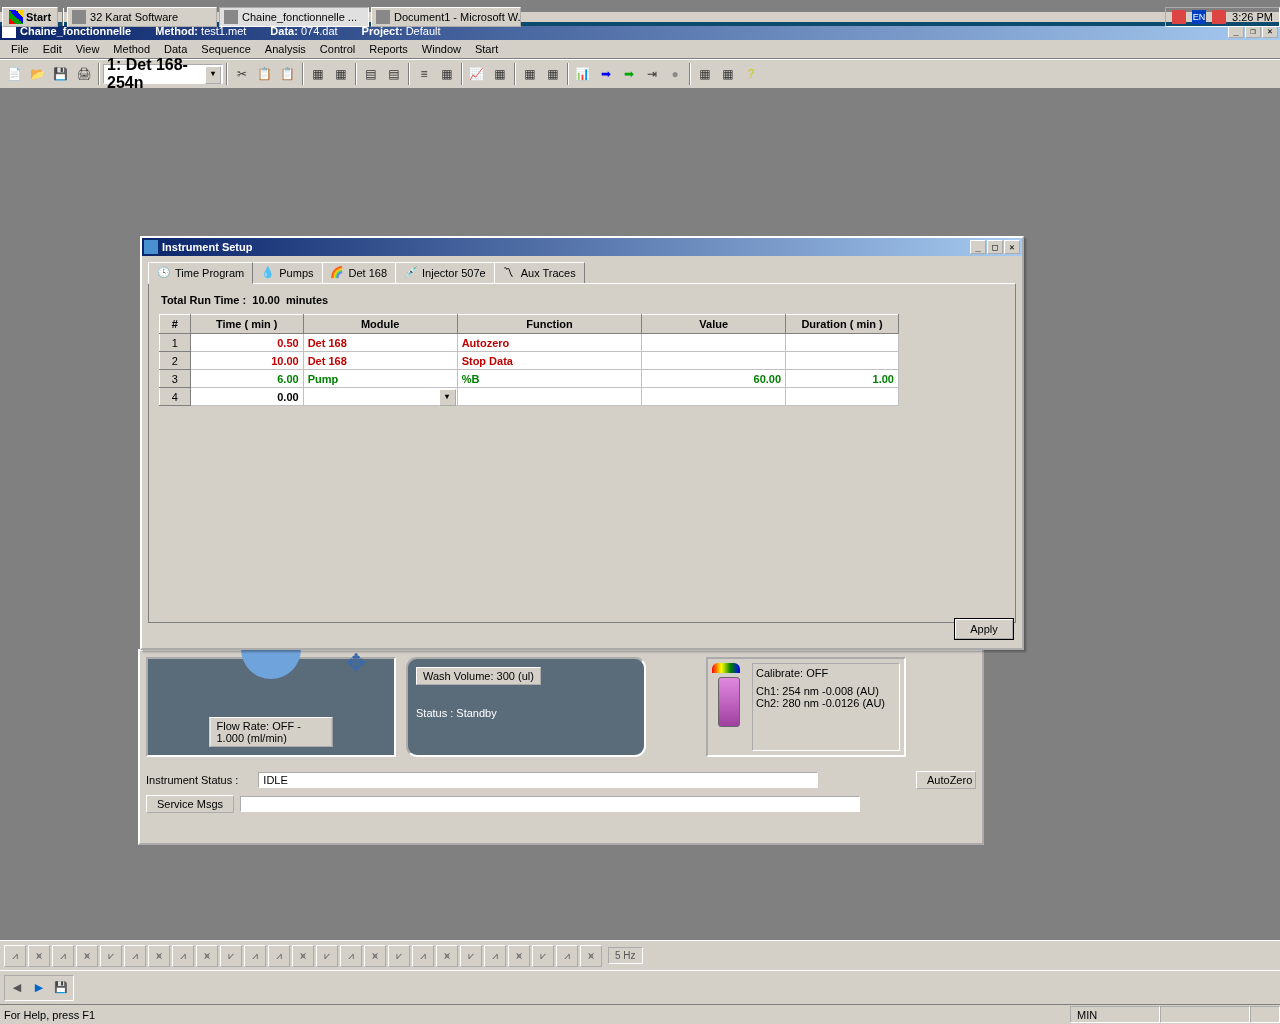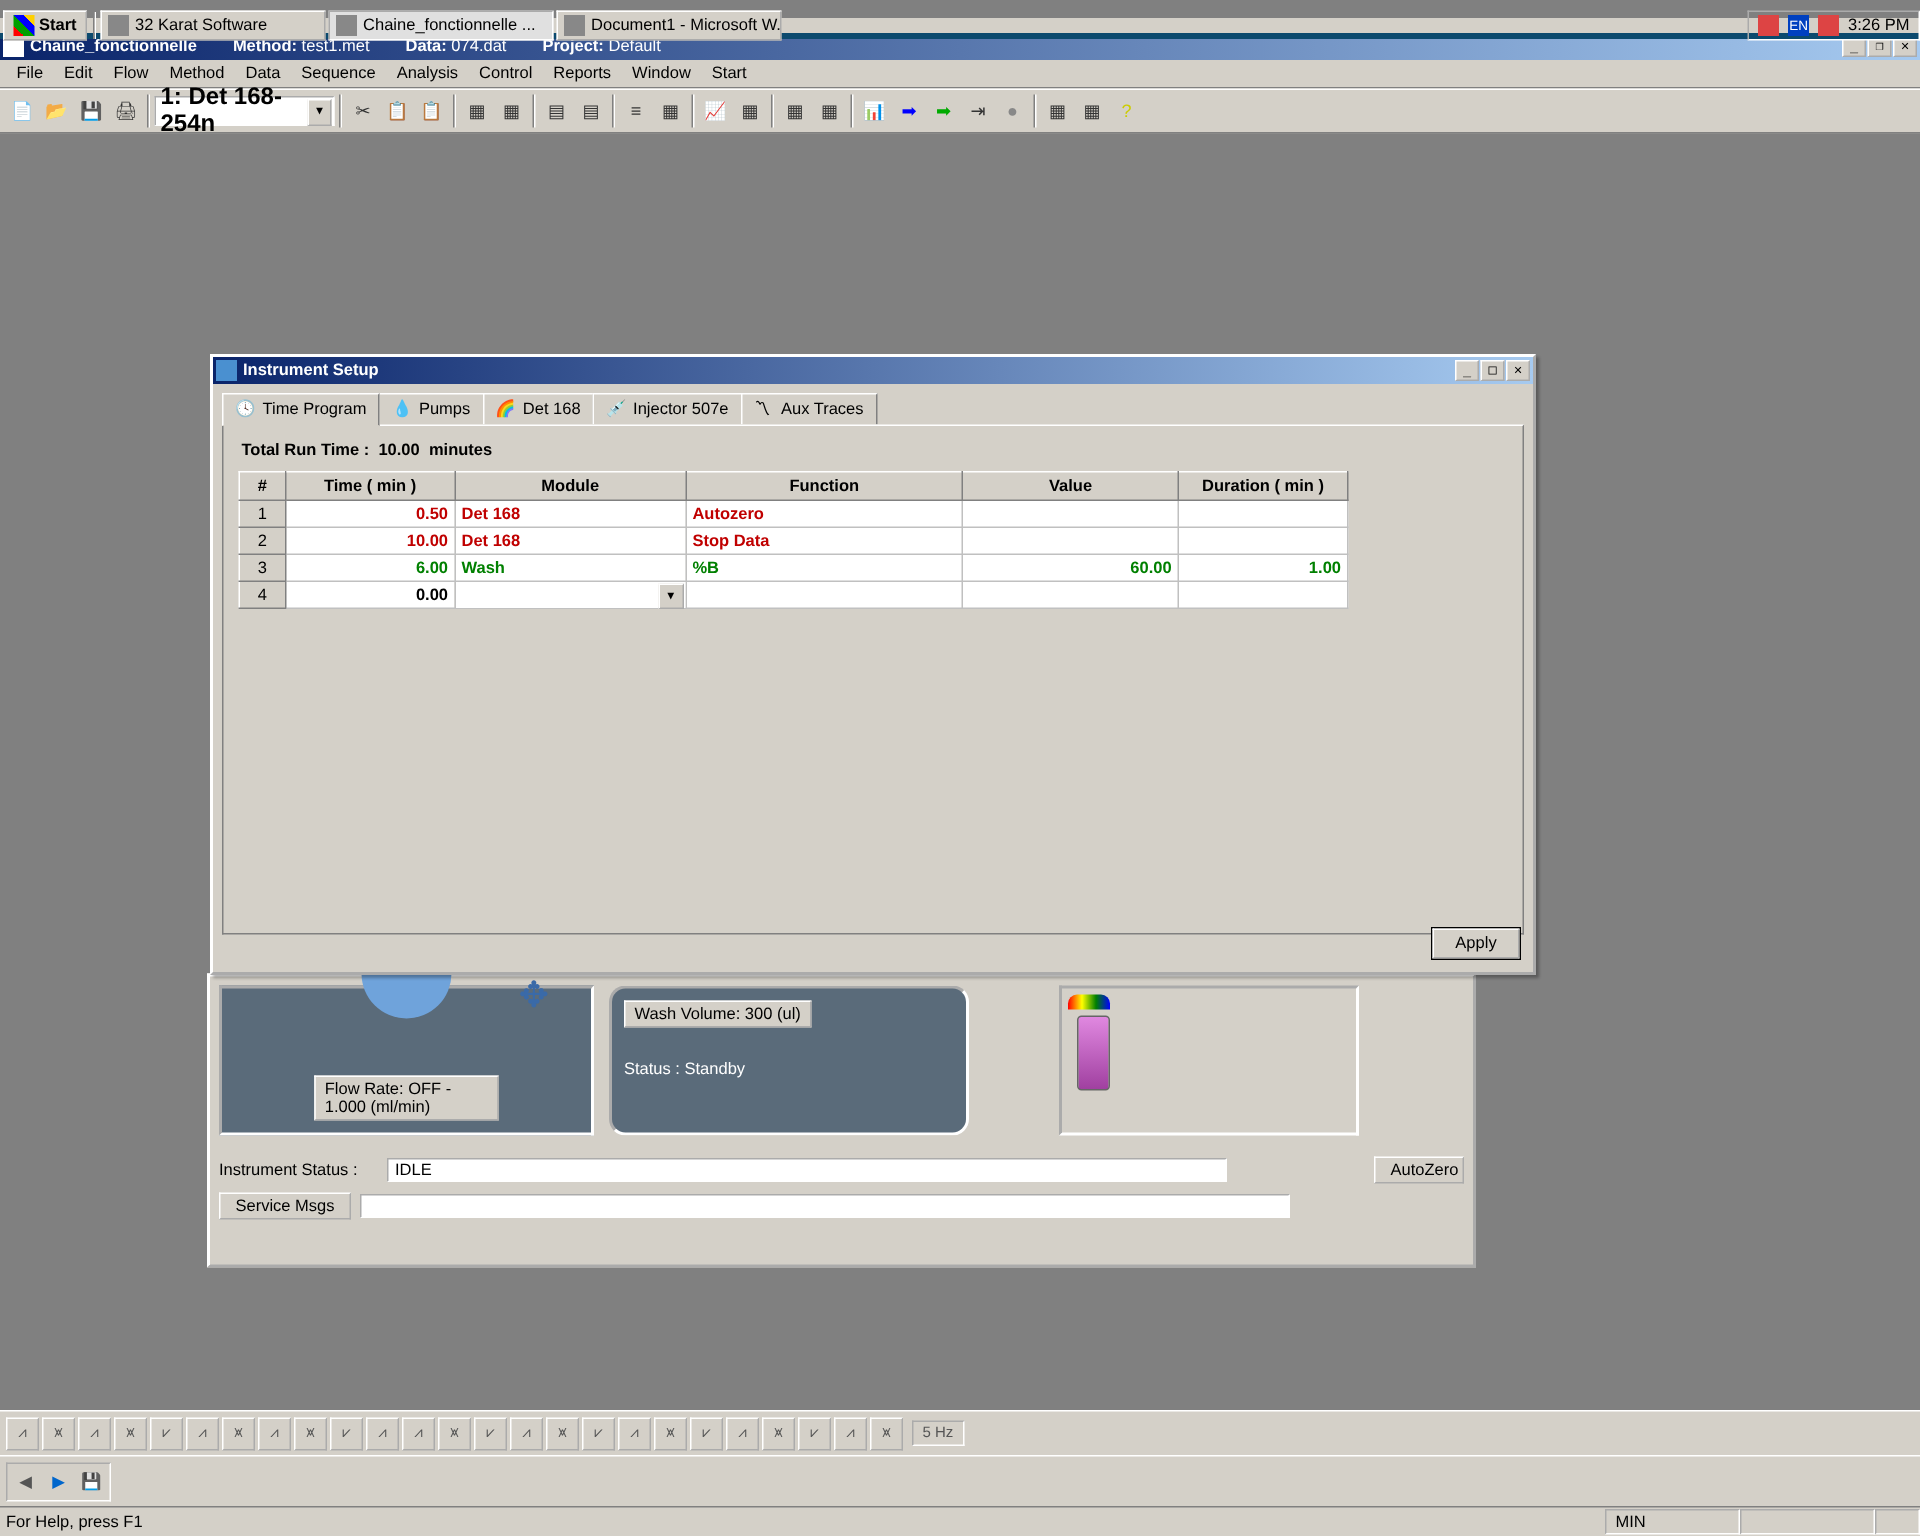--- a/index.html
+++ b/index.html
@@ -133,21 +133,21 @@
   <div class="win-controls">
     <button>_</button>
     <button>❐</button>
     <button>✕</button>
   </div>
 </div>
 
 <div class="menubar">
   <span>File</span>
   <span>Edit</span>
-  <span>Flow</span>
+  <span>View</span>
   <span>Method</span>
   <span>Data</span>
   <span>Sequence</span>
   <span>Analysis</span>
   <span>Control</span>
   <span>Reports</span>
   <span>Window</span>
   <span>Start</span>
 </div>
 
@@ -252,20 +252,25 @@
       </div>
       <div class="inset-frame" style="flex:0 0 240px; padding:8px;border-radius:11px;">
         <div style="background:#d4d0c8; border:1px outset #fff; padding:2px 6px; font-size:11px; width:fit-content;">Wash Volume: 300 (ul)</div>
         <div style="color:#fff; font-size:11px; margin-top:22px;">Status : Standby</div>
       </div>
       <div style="flex:0 0 40px;"></div>
       <div style="flex:0 0 200px; border:2px inset #fff; background:#d4d0c8; display:flex; gap:6px; padding:4px;">
         <div style="width:34px;">
           <div style="width:28px;height:10px;background:linear-gradient(to right,red,yellow,green,blue);border-radius:6px 6px 0 0;"></div>
           <div style="width:22px;height:50px;margin:4px auto 0;background:linear-gradient(#e088e0,#a040a0);border:1px solid #666;border-radius:3px;"></div>
+        </div>
+        <div style="flex:1; background:#d4d0c8; border:1px inset #fff; padding:3px; font-size:11px;">
+          <div>Calibrate: OFF</div>
+          <div style="margin-top:6px;">Ch1: 254 nm  -0.008 (AU)</div>
+          <div>Ch2: 280 nm  -0.0126 (AU)</div>
         </div>
       </div>
     </div>
     <div style="display:flex; align-items:center; gap:20px; margin-top:14px;">
       <span style="font-size:11px;">Instrument Status :</span>
       <div class="field-inset" style="max-width:560px;">IDLE</div>
       <button class="bg-button" style="margin-left:auto; width:60px;">AutoZero</button>
     </div>
     <div style="display:flex; align-items:center; gap:6px; margin-top:6px;">
       <button class="bg-button">Service Msgs</button>
@@ -334,21 +339,21 @@
                 <td class="rh">2</td>
                 <td class="time c-red">10.00</td>
                 <td class="mod c-red">Det 168</td>
                 <td class="fn c-red">Stop Data</td>
                 <td class="val c-red"></td>
                 <td class="dur c-red"></td>
               </tr>
               <tr>
                 <td class="rh">3</td>
                 <td class="time c-green">6.00</td>
-                <td class="mod c-green">Wash</td>
+                <td class="mod c-green">Pump</td>
                 <td class="fn c-green">%B</td>
                 <td class="val c-green">60.00</td>
                 <td class="dur c-green">1.00</td>
               </tr>
               <tr>
                 <td class="rh">4</td>
                 <td class="time ">0.00</td>
                 <td class="mod  combo-cell"></td>
                 <td class="fn "></td>
                 <td class="val "></td>

